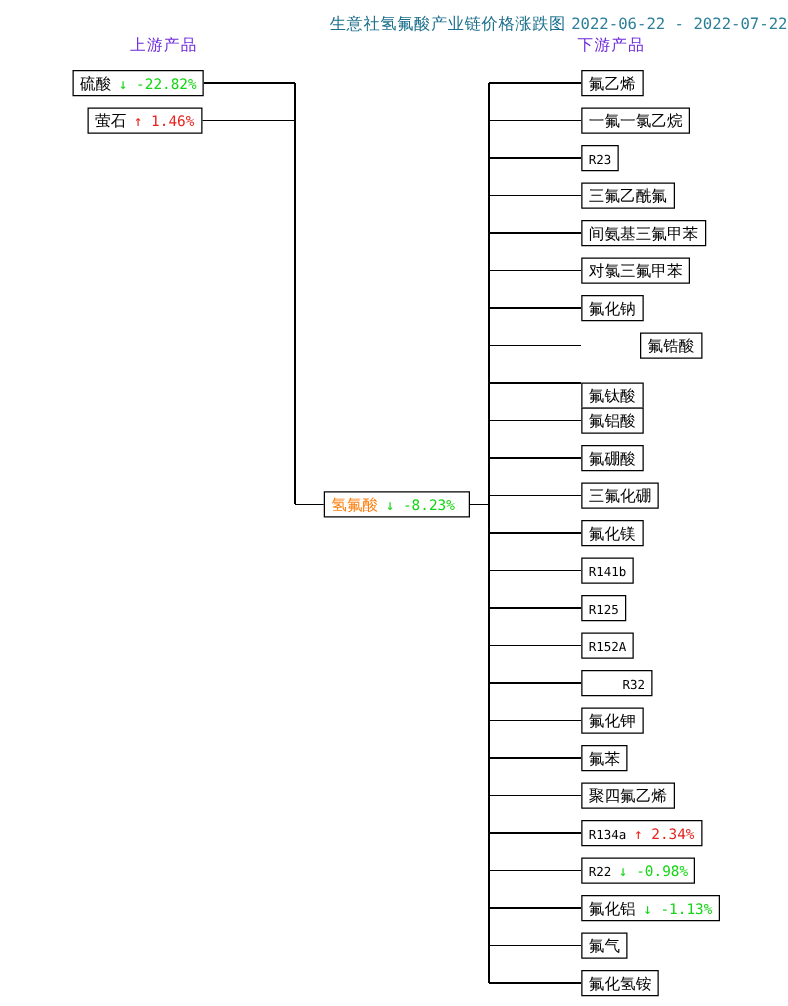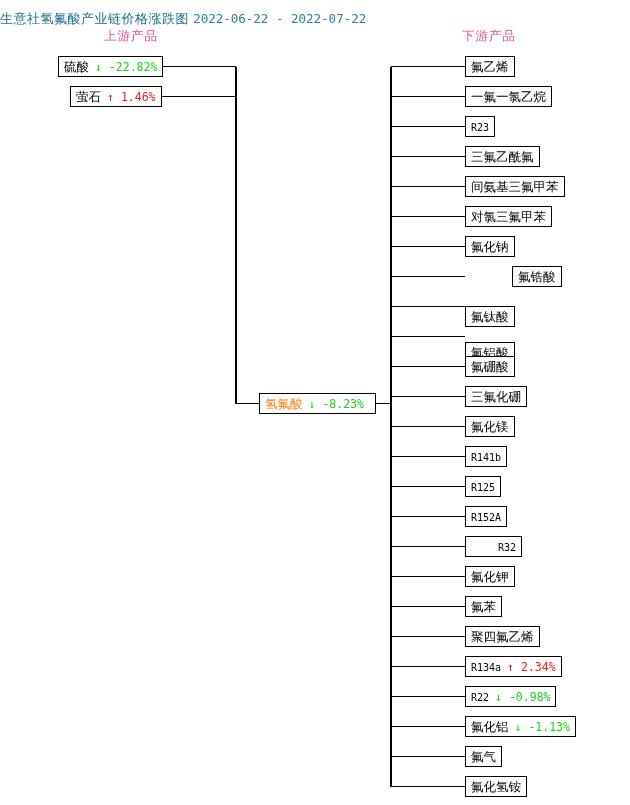--- a/index.html
+++ b/index.html
@@ -10,34 +10,34 @@
     font-family:"DejaVu Sans","Liberation Sans",sans-serif;
     overflow:hidden;
     position:relative;
   }
   #stage{position:absolute;left:0;top:0;width:630px;height:805px;}
 
   
   .title{
     position:absolute;
     left:0;top:10px;width:630px;
-    text-align:left;
+    text-align:right;
     font-size:13px;
     color:#1b6f8c;
     letter-spacing:0px;
     white-space:nowrap;
   }
   .title .t-main{letter-spacing:0.5px;}
   .title .t-range{font-family:"DejaVu Sans Mono","Liberation Mono",monospace;font-size:12.5px;color:#2b7f99;}
 
   
   .colhead{
     position:absolute;
     font-size:12.5px;
-    color:#ec4899;
+    color:#6d28d9;
     white-space:nowrap;
     letter-spacing:1px;
   }
   .colhead.up{left:104px;top:28px;}
   .colhead.down{left:462px;top:28px;}
 
   
   svg#wires{position:absolute;left:0;top:0;width:630px;height:805px;}
   svg#wires line{stroke:#000;stroke-width:1.3;shape-rendering:crispEdges;}
 
@@ -115,21 +115,21 @@
       <div class="node center" style="left: 259px; top: 393px; min-width: 117px;"><span class="nm">氢氟酸</span><span class="pct down"><span>↓</span> <span>-8.23%</span></span></div>
       <div class="node" style="left: 465px; top: 56px;"><span class="nm">氟乙烯</span></div>
       <div class="node" style="left: 465px; top: 86px;"><span class="nm">一氟一氯乙烷</span></div>
       <div class="node" style="left: 465px; top: 116px;"><span class="nm mono">R23</span></div>
       <div class="node" style="left: 465px; top: 146px;"><span class="nm">三氟乙酰氟</span></div>
       <div class="node" style="left: 465px; top: 176px;"><span class="nm">间氨基三氟甲苯</span></div>
       <div class="node" style="left: 465px; top: 206px; text-align: center;"><span class="nm">对氯三氟甲苯</span></div>
       <div class="node" style="left: 465px; top: 236px;"><span class="nm">氟化钠</span></div>
       <div class="node" style="left: 465px; top: 266px; margin-left: 47px;"><span class="nm">氟锆酸</span></div>
       <div class="node" style="left: 465px; top: 296px; margin-top: 10px;"><span class="nm">氟钛酸</span></div>
-      <div class="node" style="left: 465px; top: 326px; margin-top: 16px;"><span class="nm">氟铝酸</span></div>
+      <div class="node" style="left: 465px; top: 326px;"><span class="nm">氟铝酸</span></div>
       <div class="node" style="left: 465px; top: 356px;"><span class="nm">氟硼酸</span></div>
       <div class="node" style="left: 465px; top: 386px;"><span class="nm">三氟化硼</span></div>
       <div class="node" style="left: 465px; top: 416px;"><span class="nm">氟化镁</span></div>
       <div class="node" style="left: 465px; top: 446px;"><span class="nm mono">R141b</span></div>
       <div class="node" style="left: 465px; top: 476px;"><span class="nm mono">R125</span></div>
       <div class="node" style="left: 465px; top: 506px;"><span class="nm mono">R152A</span></div>
       <div class="node" style="left: 465px; top: 536px; padding-left: 32px;"><span class="nm mono">R32</span></div>
       <div class="node" style="left: 465px; top: 566px;"><span class="nm">氟化钾</span></div>
       <div class="node" style="left: 465px; top: 596px;"><span class="nm">氟苯</span></div>
       <div class="node" style="left: 465px; top: 626px;"><span class="nm">聚四氟乙烯</span></div>

